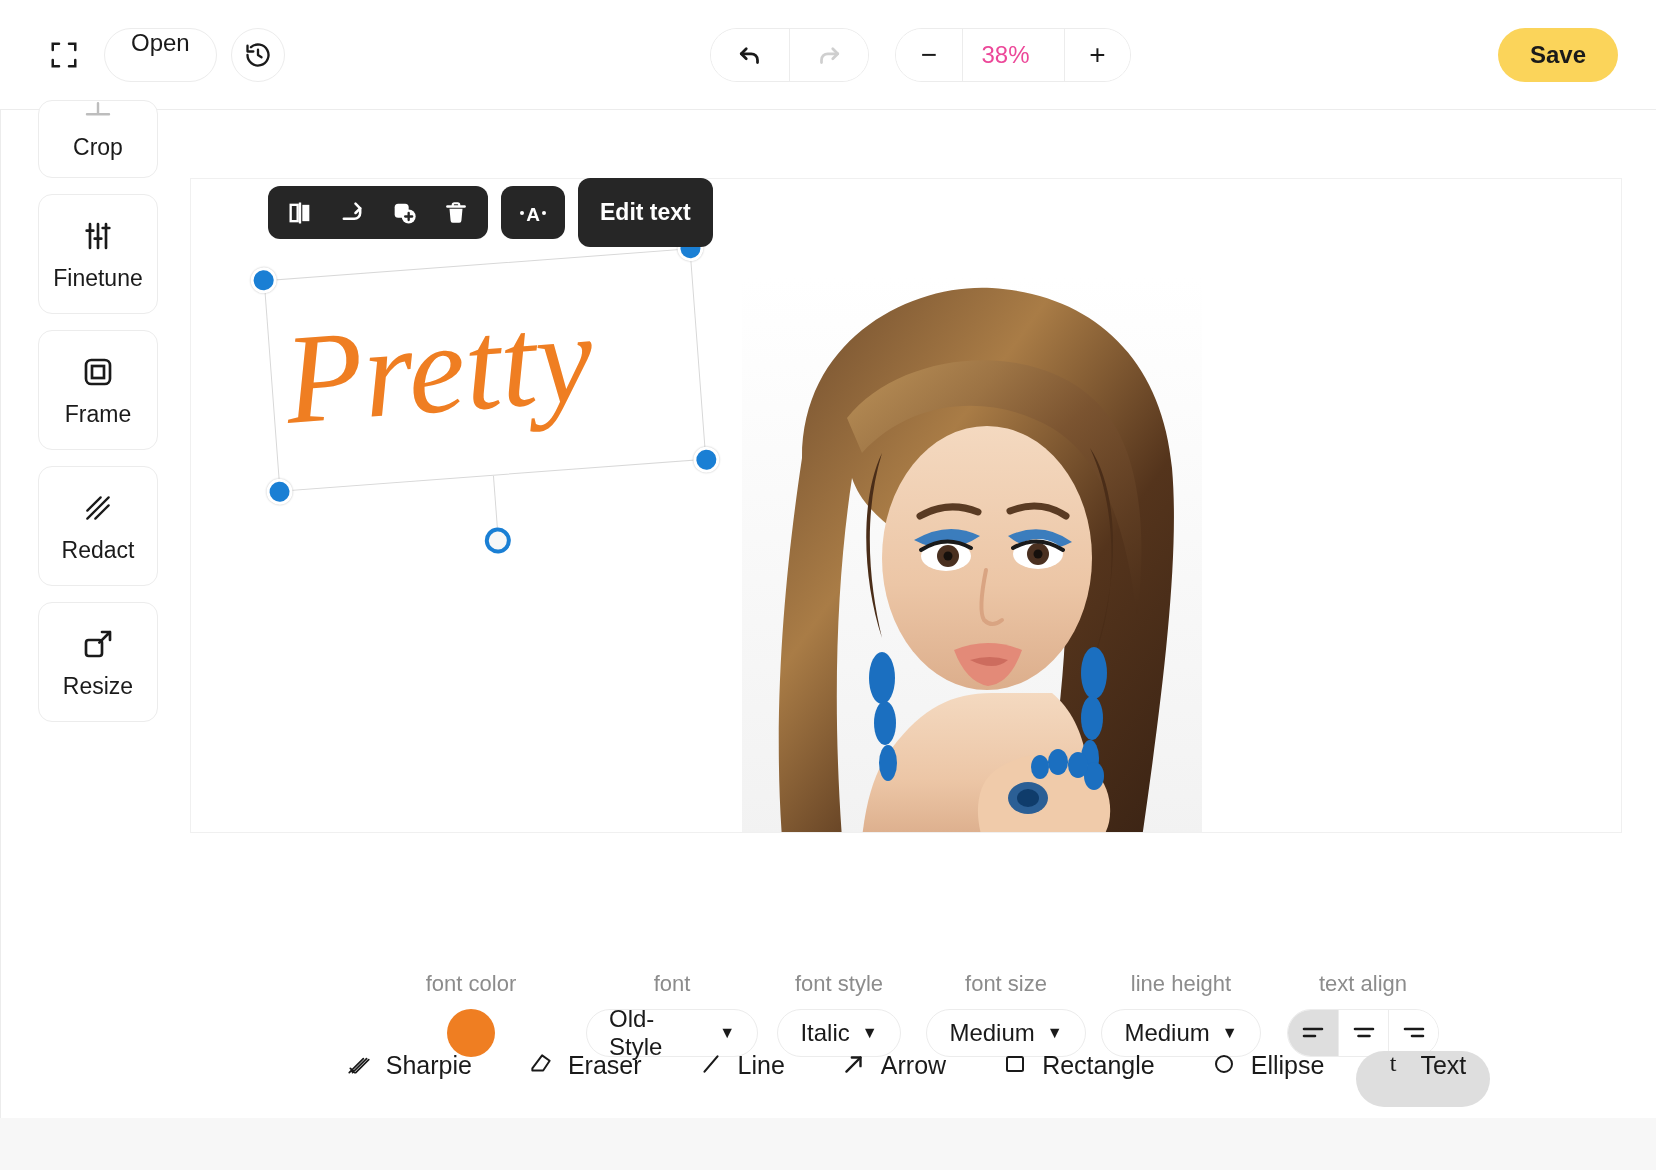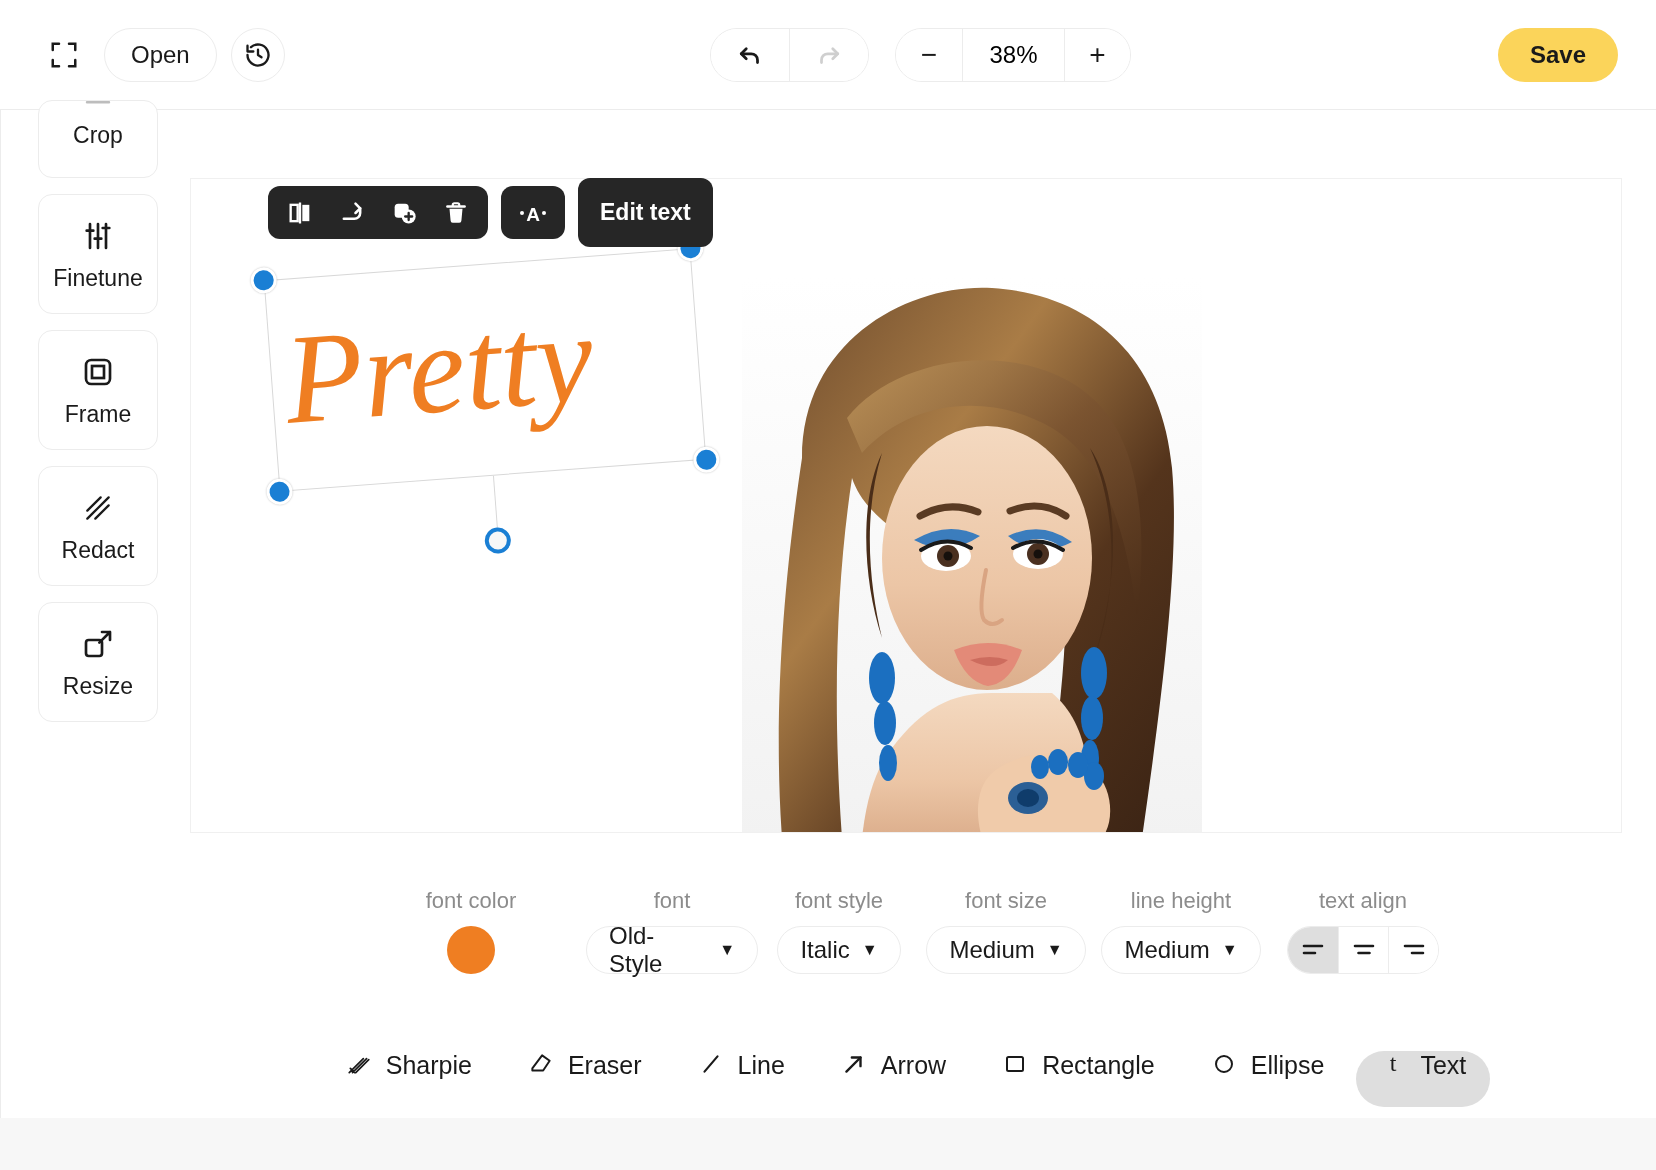--- a/index.html
+++ b/index.html
@@ -33,21 +33,21 @@
     background: transparent;
     cursor: pointer;
   }
   .pill-btn {
     height: 54px;
     min-width: 104px;
     padding: 0 26px;
     border: 1px solid #ececec;
     border-radius: 27px;
     background: #ffffff;
-    display: flex; align-items: center; justify-content: center;
+    display: flex; justify-content: center;
     font-size: 24px; color: #1a1a1a;
     cursor: pointer;
   }
   .circle-btn {
     width: 54px; height: 54px;
     border: 1px solid #ececec;
     border-radius: 50%;
     background: #ffffff;
     display: flex; align-items: center; justify-content: center;
     cursor: pointer;
@@ -66,22 +66,23 @@
     overflow: hidden;
   }
   .seg-item {
     display: flex; align-items: center; justify-content: center;
     padding: 0 24px;
     cursor: pointer;
     background: #ffffff;
   }
   .seg-item + .seg-item { border-left: 1px solid #ececec; }
   .seg-item.zoomval {
-    font-size: 24px; color: #000000; min-width: 102px;
+    font-size: 24px; color: #ec4899; min-width: 102px;
     cursor: default;
+    padding-left: 8px;
   }
   .seg-item.sign { font-size: 28px; color: #1a1a1a; min-width: 66px; }
 
   #save-btn {
     position: absolute; right: 38px; top: 28px;
     height: 54px; padding: 12px 32px;
     border-radius: 27px;
     background: #fbd45a;
     display: flex; align-items: center; justify-content: center;
     font-size: 24px; font-weight: bold; color: #1a1a1a;
@@ -99,21 +100,21 @@
     width: 120px; height: 120px;
     border: 1px solid #ececec;
     border-radius: 14px;
     background: #ffffff;
     display: flex; flex-direction: column;
     align-items: center; justify-content: center;
     gap: 10px;
     cursor: pointer;
     flex: 0 0 auto;
   }
-  .side-item.clipped { height: 78px; margin-top: -18px; overflow: hidden; justify-content: flex-end; padding-bottom: 28px;}
+  .side-item.clipped { height: 78px; margin-top: -18px; overflow: hidden; justify-content: flex-end; padding-bottom: 16px;}
   .side-item.active { background: #dedede; border-color: #dedede; }
   .side-label { font-size: 23px; color: #1a1a1a; }
   .side-icon { width: 38px; height: 38px; display:flex; align-items:center; justify-content:center; }
 
   
   #canvas-area {
     position: absolute; left: 190px; top: 178px;
     width: 1432px; height: 655px;
     background: #ffffff;
     border: 1px solid #f0f0f0;
@@ -195,21 +196,21 @@
     position: absolute; left: 50%; bottom: -78px;
     transform: translateX(-50%);
     width: 26px; height: 26px; border-radius: 50%;
     background: #f7f7f7;
     border: 4px solid #1a7fd4;
     cursor: pointer;
   }
 
   
   #opts {
-    position: absolute; left: 190px; top: 888px;
+    position: absolute; left: 190px; top: 971px;
     width: 1432px; height: 120px;
     display: flex; align-items: flex-start; justify-content: center;
     gap: 0px;
   }
   .opt-col {
     display: flex; flex-direction: column; align-items: center; gap: 12px;
   }
   .opt-label { font-size: 22px; color: #8c8c8c; }
   .dd {
     height: 48px; padding: 0 22px;

